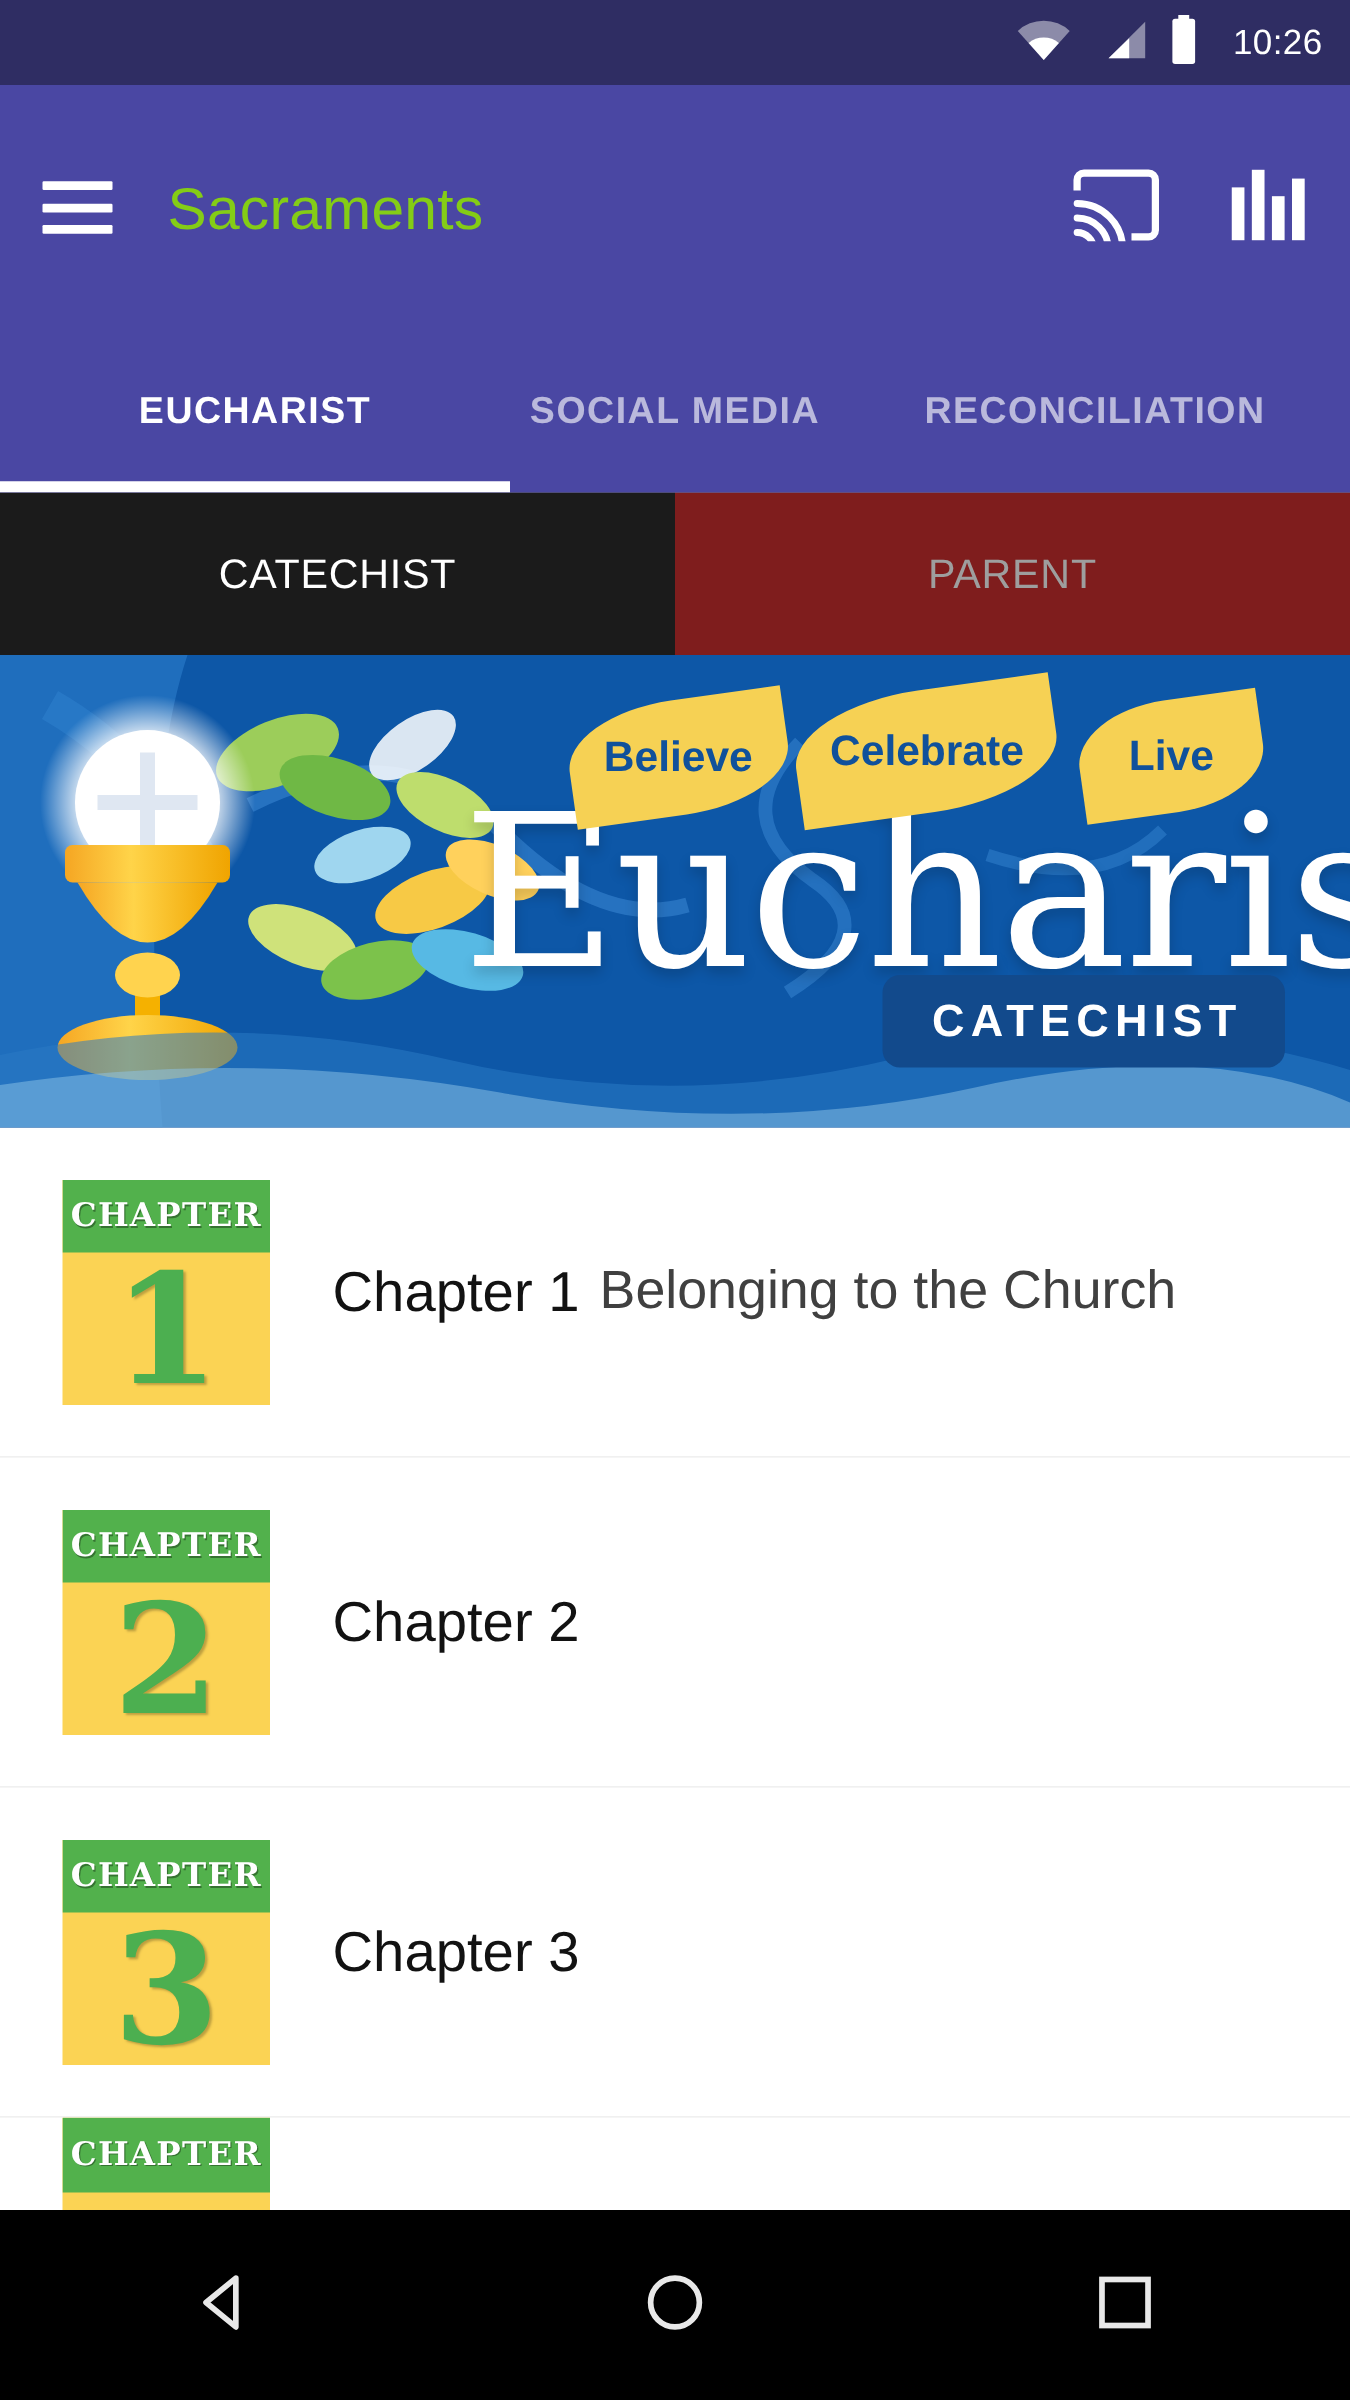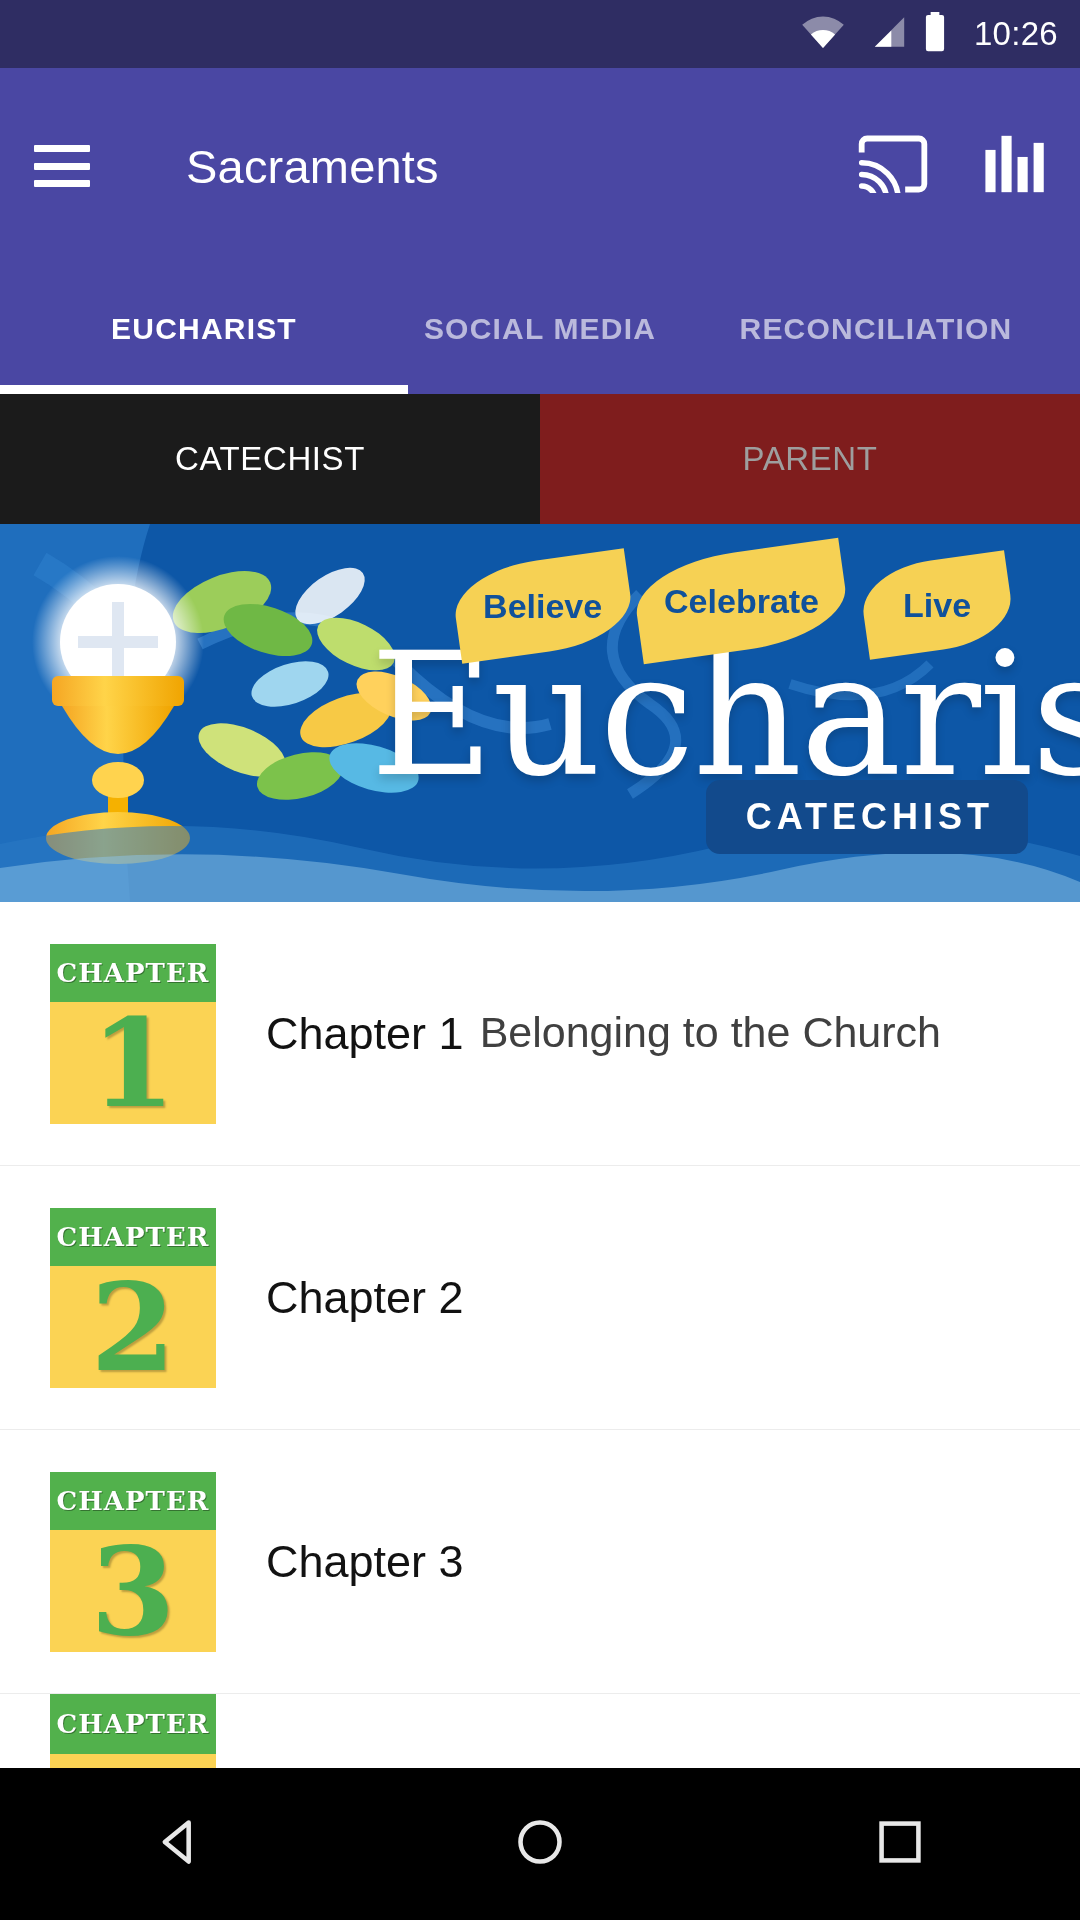--- a/index.html
+++ b/index.html
@@ -9,31 +9,31 @@
     background:#ffffff;
     -webkit-font-smoothing:antialiased;
   }
 
   
   .status-bar{
     height:68px; background:#2f2d63; display:flex; align-items:center;
     justify-content:flex-end; padding:0 22px 0 0; gap:14px;
   }
   .sb-icons{ display:flex; align-items:center; gap:16px; }
-  .sb-time{ color:#ffffff; font-size:33px; letter-spacing:.3px; margin-left:12px; }
+  .sb-time{ color:#ffffff; font-size:28px; letter-spacing:.3px; margin-left:12px; }
 
   
   .app-bar{
     background:#4a47a3; height:196px; display:flex; align-items:center;
     padding:0 34px; position:relative;
   }
   .hamburger{ width:56px; height:42px; display:flex; flex-direction:column;
     justify-content:space-between; cursor:pointer; }
   .hamburger span{ display:block; height:7px; background:#fff; border-radius:1px; }
-  .app-title{ color:#ffffff; font-size:47px; margin-left:96px; letter-spacing:.2px; }
+  .app-title{ color:#84cc16; font-size:47px; margin-left:44px; letter-spacing:.2px; }
   .app-actions{ margin-left:auto; display:flex; align-items:center; gap:56px; }
 
   
   .tabs{
     background:#4a47a3; height:130px; display:flex; align-items:flex-end;
     position:relative; overflow:hidden;
   }
   .tab{
     display:flex; align-items:center; justify-content:center; text-align:center;
     height:130px; font-size:30px; font-weight:bold; letter-spacing:1.2px;

